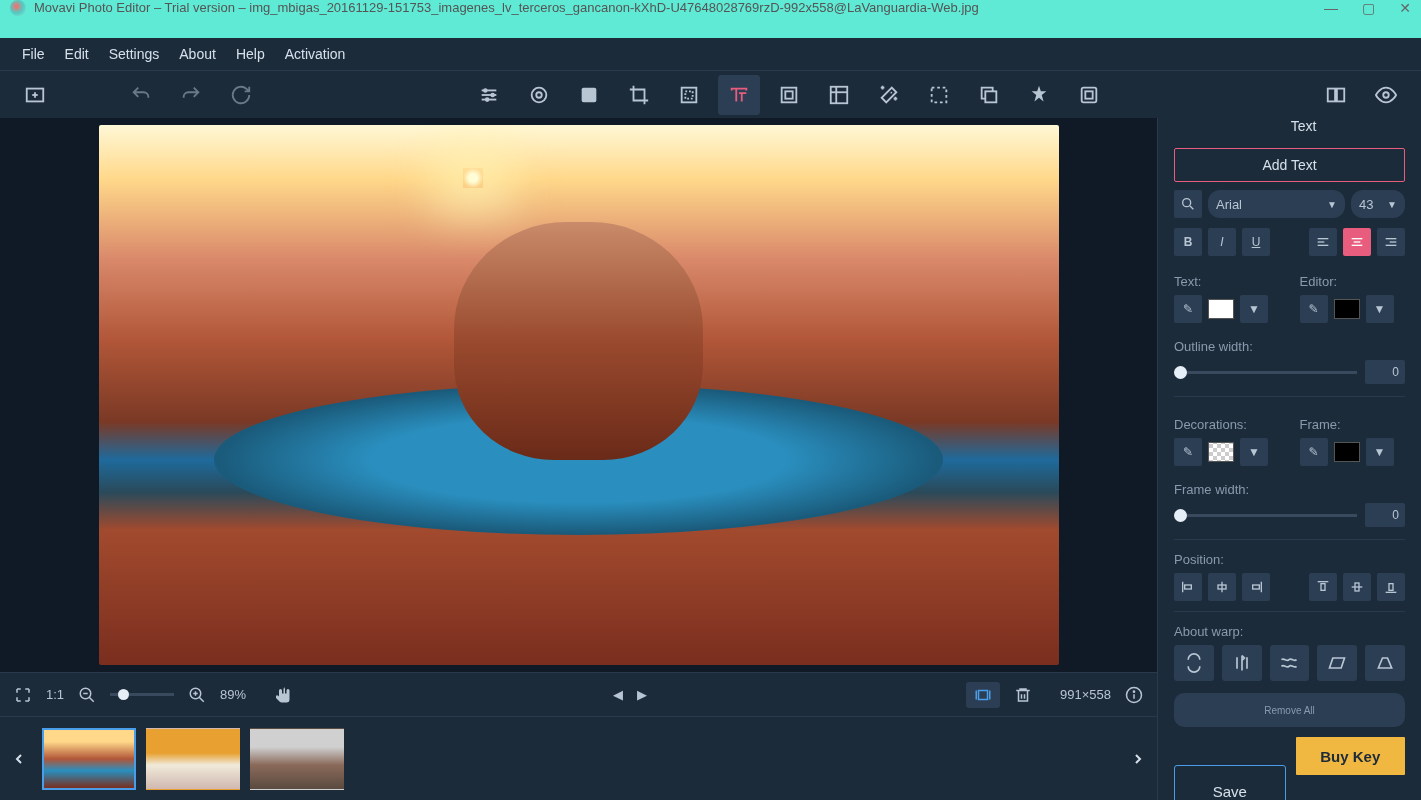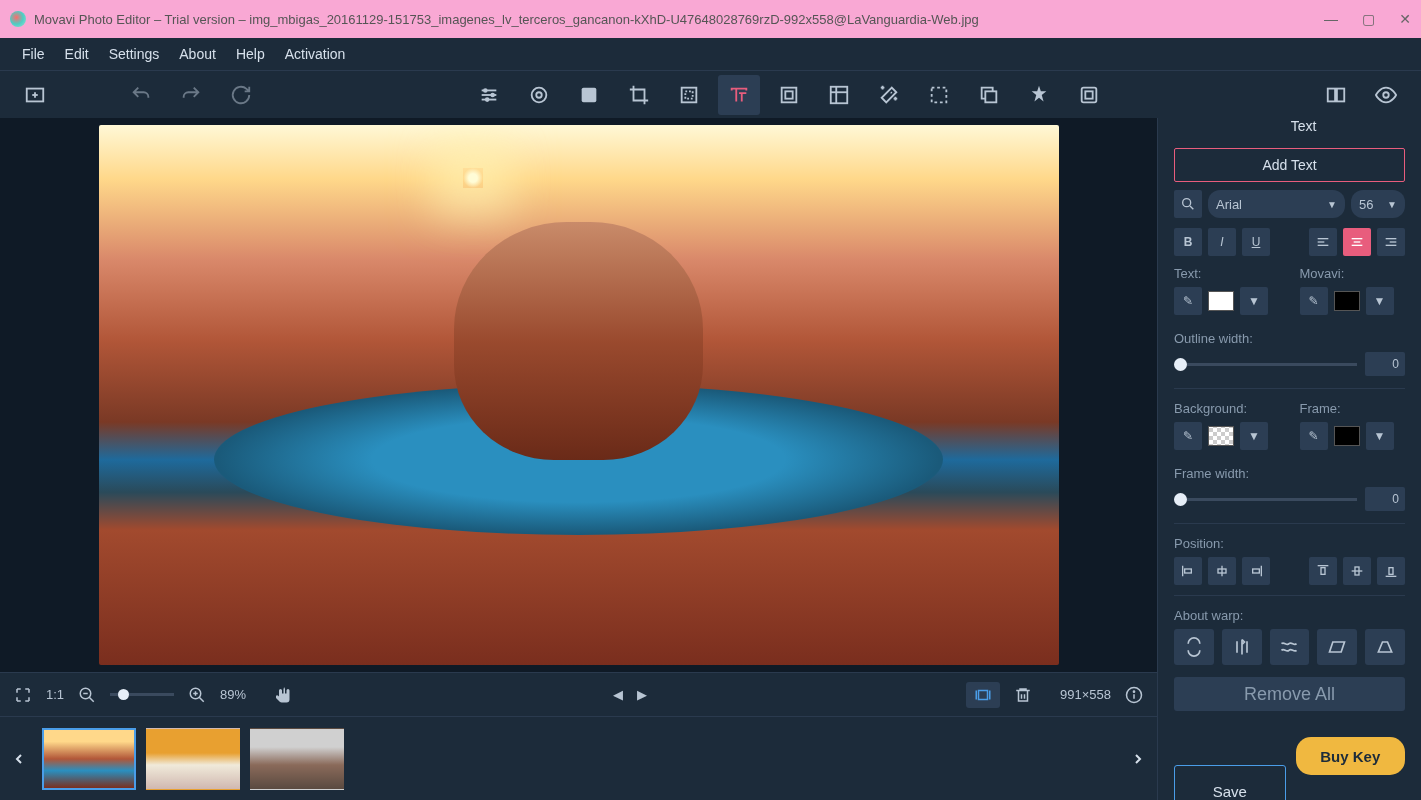--- a/index.html
+++ b/index.html
@@ -1,17 +1,17 @@
 <!DOCTYPE html>
 <html><head>
 <meta charset="utf-8">
 <style>
 *{margin:0;padding:0;box-sizing:border-box;font-family:Arial,"Segoe UI",sans-serif;}
 body{background:#1c2b3a;color:#b8c5d3;overflow:hidden;user-select:none;}
-.titlebar{height:38px;background:#f9a8d4;display:flex;align-items:center;padding:0 10px;font-size:13px;color:#555;}
+.titlebar{height:38px;background:#5eead4;display:flex;align-items:flex-start;padding:0 10px;font-size:13px;color:#555;}
 .titlebar .app-ico{width:16px;height:16px;border-radius:50%;background:radial-gradient(circle at 40% 40%,#ff6b6b,#4ecdc4,#95e1d3);margin-right:8px;}
 .win-ctrl{margin-left:auto;display:flex;gap:24px;color:#666;}
 .win-ctrl span{cursor:pointer;font-size:14px;}
 .menubar{height:32px;background:#1c2b3a;display:flex;align-items:center;padding:8px 12px;font-size:14px;}
 .menubar span{padding:0 10px;height:32px;display:flex;align-items:center;cursor:pointer;color:#d6e0eb;}
 .toolbar{height:48px;background:#1c2b3a;border-top:1px solid #2a3a4e;display:flex;align-items:center;padding:0 14px;gap:8px;}
 .toolbar .tbtn{width:42px;height:40px;display:flex;align-items:center;justify-content:center;cursor:pointer;border-radius:3px;color:#b8c5d3;}
 .toolbar .tbtn.active{background:#2c3e54;color:#e85d7d;}
 .toolbar .tbtn svg{width:22px;height:22px;}
 .tspacer{flex:0 0 48px;}
@@ -42,38 +42,38 @@
 .panel{padding:12px 16px 0 16px;font-size:13px;}
 .addtxt{width:100%;height:34px;border:1px solid #e85d7d;background:#1c2b3a;color:#d6e0eb;font-size:14px;cursor:pointer;border-radius:2px;margin-bottom:8px;}
 .row{display:flex;gap:6px;margin-bottom:10px;align-items:center;}
 .selbox{flex:1;height:28px;background:#2c3e54;display:flex;align-items:center;padding:0 8px;cursor:pointer;font-size:13px;border-radius:12px;}
 .selbox .dd{margin-left:auto;font-size:10px;}
 .sqbtn{width:28px;height:28px;background:#2c3e54;display:flex;align-items:center;justify-content:center;cursor:pointer;font-size:12px;border-radius:2px;color:#b8c5d3;}
 .sqbtn.active{background:#e85d7d;color:#fff;}
 .sqbtn svg{width:16px;height:16px;}
 .lbl{font-size:13px;color:#889aad;margin-bottom:6px;}
 .col2{display:flex;gap:20px;margin-bottom:6px;}
-.col2>div{flex:1;}
+.col2>div{flex:1;margin-top:8px;}
 .swatch{width:26px;height:20px;border:1px solid #555;}
 .sw-white{background:#fff;}
 .sw-black{background:#000;}
 .sw-trans{background:repeating-conic-gradient(#ccc 0% 25%,#fff 0% 50%) 0/8px 8px;}
 .slider{display:flex;align-items:center;gap:8px;margin-bottom:12px;}
 .strack{flex:1;height:3px;background:#3a4a5e;position:relative;}
 .strack::before{content:"";position:absolute;left:0;top:-5px;width:13px;height:13px;background:#e6eef7;border-radius:50%;}
 .sval{width:40px;height:24px;background:#2c3e54;display:flex;align-items:center;justify-content:flex-end;padding:0 6px;font-size:12px;border-radius:2px;}
 .divider{height:1px;background:#2a3a4e;margin:6px 0 12px 0;}
 .warp-row{display:flex;gap:8px;}
 .warpbtn{width:40px;height:36px;background:#2c3e54;display:flex;align-items:center;justify-content:center;cursor:pointer;border-radius:3px;}
 .warpbtn svg{width:20px;height:20px;color:#b8c5d3;}
 .footer{margin-top:auto;padding:12px 16px 16px 16px;}
-.removeall{width:100%;height:34px;background:#2c3e54;color:#889aad;font-size:18px;cursor:pointer;border:none;border-radius:3px;margin-bottom:26px;}
+.removeall{width:100%;height:34px;background:#2c3e54;color:#889aad;font-size:10px;cursor:pointer;border:none;border-radius:10px;margin-bottom:10px;}
 .footer-btns{display:flex;gap:10px;}
 .savebtn{flex:1;height:52px;background:#1c2b3a;border:1px solid #4a9de8;color:#d6e0eb;font-size:15px;cursor:pointer;border-radius:3px;margin-top:28px;}
-.buybtn{flex:1;height:38px;background:#f0b840;border:none;color:#1c2b3a;font-size:15px;font-weight:bold;cursor:pointer;border-radius:15px;}
+.buybtn{flex:1;height:38px;background:#f0b840;border:none;color:#1c2b3a;font-size:15px;font-weight:bold;cursor:pointer;border-radius:1px;}
 .flexfill{flex:1;}
 </style>
 </head>
 <body>
 
 <div class="titlebar">
   <div class="app-ico"></div>
   <span>Movavi Photo Editor – Trial version – img_mbigas_20161129-151753_imagenes_lv_terceros_gancanon-kXhD-U47648028769rzD-992x558@LaVanguardia-Web.jpg</span>
   <div class="win-ctrl">
     <span>—</span>
@@ -300,21 +300,21 @@
             <svg viewBox="0 0 24 24" fill="none" stroke="currentColor" stroke-width="2">
               <circle cx="10" cy="10" r="6"></circle>
               <line x1="15" y1="15" x2="20" y2="20"></line>
             </svg>
           </div>
         <div class="selbox">
             <span>Arial</span>
             <span class="dd">▼</span>
           </div>
         <div class="selbox" style="flex:0 0 54px">
-            <span>56</span>
+            <span>43</span>
             <span class="dd">▼</span>
           </div>
       </div>
       <div class="row">
         <div class="sqbtn">
             <b>B</b>
           </div>
         <div class="sqbtn">
             <i>I</i>
           </div>
@@ -347,37 +347,37 @@
       <div class="col2">
         <div>
           <div class="lbl">Text:</div>
           <div class="row">
               <div class="sqbtn">✎</div>
               <div class="swatch sw-white"></div>
               <div class="sqbtn">▼</div>
             </div>
         </div>
         <div>
-          <div class="lbl">Movavi:</div>
+          <div class="lbl">Editor:</div>
           <div class="row">
               <div class="sqbtn">✎</div>
               <div class="swatch sw-black"></div>
               <div class="sqbtn">▼</div>
             </div>
         </div>
       </div>
       <div class="lbl">Outline width:</div>
       <div class="slider">
           <div class="strack"></div>
           <div class="sval">0</div>
         </div>
       <div class="divider"></div>
       <div class="col2">
         <div>
-          <div class="lbl">Background:</div>
+          <div class="lbl">Decorations:</div>
           <div class="row">
               <div class="sqbtn">✎</div>
               <div class="swatch sw-trans"></div>
               <div class="sqbtn">▼</div>
             </div>
         </div>
         <div>
           <div class="lbl">Frame:</div>
           <div class="row">
               <div class="sqbtn">✎</div>

